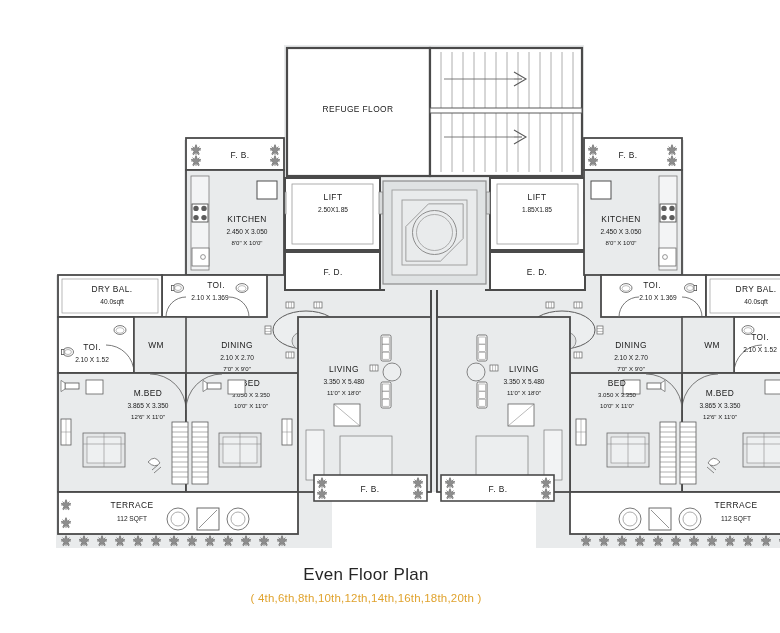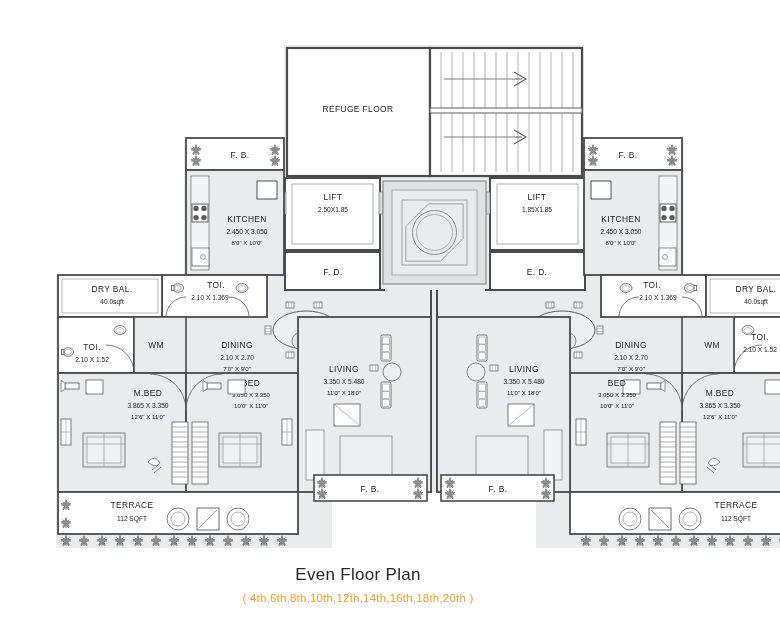--- a/index.html
+++ b/index.html
@@ -5,21 +5,21 @@
 <style>
   html,body{margin:0;padding:0;background:#ffffff;}
   body{width:780px;height:633px;overflow:hidden;
        font-family:"Liberation Sans","DejaVu Sans",sans-serif;color:#1c1c1c;}
   #plan{position:relative;width:780px;height:633px;background:#ffffff;padding-left:44px;}
   svg{display:block;}
   .lbl{font-family:"Liberation Sans","DejaVu Sans",sans-serif;fill:#1a1a1a;text-anchor:middle;}
   .rm{font-size:8.4px;letter-spacing:.4px;}
   .dim{font-size:6.6px;}
   .dim2{font-size:6.1px;}
-  .caption{position:absolute;left:8px;width:700px;text-align:center;}
+  .caption{position:absolute;left:16px;width:700px;text-align:center;}
   #title-text{top:565px;font-size:17px;color:#262626;letter-spacing:.3px;}
   #subtitle-text{top:592px;font-size:11.5px;color:#e0a32e;letter-spacing:.2px;}
 </style>
 </head>
 <body>
 
 <div id="plan">
 
 <svg width="780" height="633" viewBox="0 0 780 633">
   <defs>

